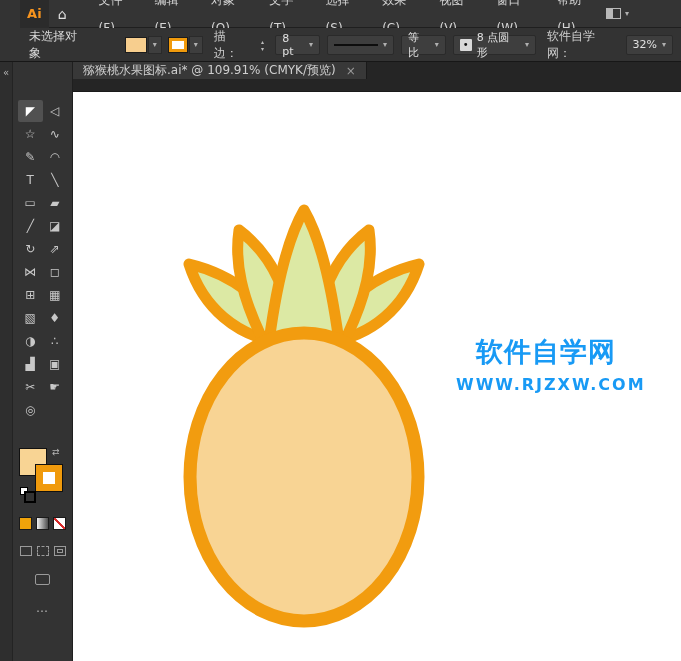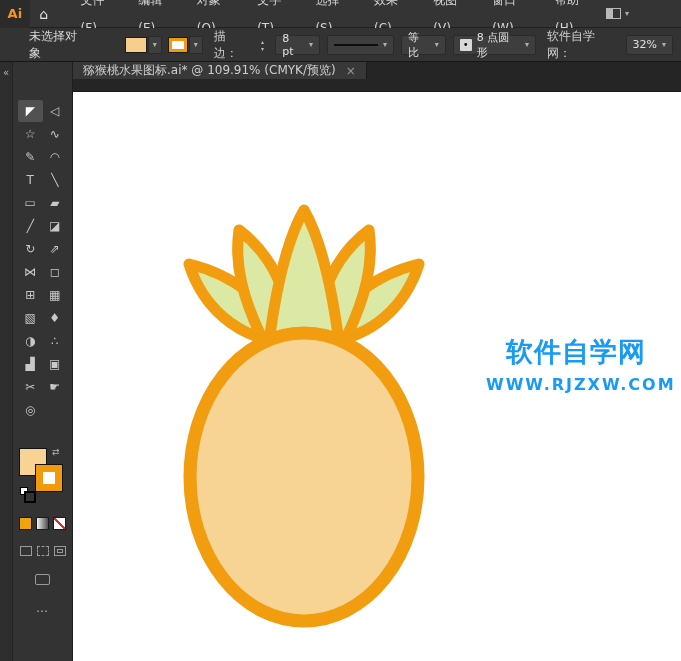--- a/index.html
+++ b/index.html
@@ -1,21 +1,21 @@
 <!DOCTYPE html>
 <html><head>
 <meta charset="utf-8">
 <style>
   * { margin:0; padding:0; box-sizing:border-box; }
   html,body { width:681px; height:661px; overflow:hidden; }
   body { font-family:"DejaVu Sans","Liberation Sans",sans-serif; font-size:12px; background:#333; user-select:none; }
   .app { width:681px; height:661px; display:flex; flex-direction:column; }
 
   
-  .menubar { height:28px; background:#343434; border-bottom:1px solid #1f1f1f; display:flex; align-items:center; flex:0 0 auto; }
+  .menubar { height:28px; background:#343434; border-bottom:1px solid #1f1f1f; display:flex; align-items:center; flex:0 0 auto;margin-left:20px; }
   .logo { width:30px; height:28px; background:#2b2b2b; color:#f7941e; font-weight:bold; font-size:13px; display:flex; align-items:center; justify-content:center; }
   .home { width:28px; height:28px; color:#e0e0e0; font-size:14px; display:flex; align-items:center; justify-content:center; }
   .menus { display:flex; margin-left:14px; }
   .menu-item { padding:0 9px; line-height:28px; color:#d6d6d6; cursor:default; }
   .ws { margin-left:auto; margin-right:52px; display:flex; align-items:center; gap:4px; }
   .ws-icon { width:15px; height:11px; border:1px solid #b8b8b8; position:relative; display:inline-block; }
   .ws-icon::before { content:""; position:absolute; left:0; top:0; width:6px; height:9px; background:#b8b8b8; }
   .chev { color:#b0b0b0; font-size:8px; line-height:1; }
 
   
@@ -67,21 +67,21 @@
   .tool-ellipsis { text-align:center; color:#b5b5b5; margin-top:16px; letter-spacing:1px; cursor:default; }
 
   
   .doc { flex:1; display:flex; flex-direction:column; min-width:0; }
   .tabbar { height:30px; background:#252525; border-bottom:1px solid #1a1a1a; display:flex; align-items:flex-start; flex:0 0 auto; }
   .tab { background:#383838; border-right:1px solid #1a1a1a; display:inline-flex; align-items:center; gap:10px; padding:0 10px; color:#cfcfcf; cursor:default; }
   .tab-close { color:#9a9a9a; font-size:12px; cursor:pointer; }
   .canvas { flex:1; background:#fff; position:relative; overflow:hidden; }
   .artwork { position:absolute; left:0; top:0; }
 
-  .watermark { position:absolute; left:413px; top:242px; width:180px; text-align:center; color:#189AF5; pointer-events:none; }
+  .watermark { position:absolute; left:383px; top:242px; width:180px; text-align:center; color:#189AF5; pointer-events:none; }
   .wm-1 { font-size:27px; font-weight:bold; letter-spacing:1px; white-space:nowrap; }
   .wm-2 { font-size:16px; font-weight:bold; letter-spacing:2px; margin-top:5px; white-space:nowrap; }
 </style>
 </head>
 <body>
 
 <div class="app">
 
   <div class="menubar">
     <div class="logo">Ai</div>

